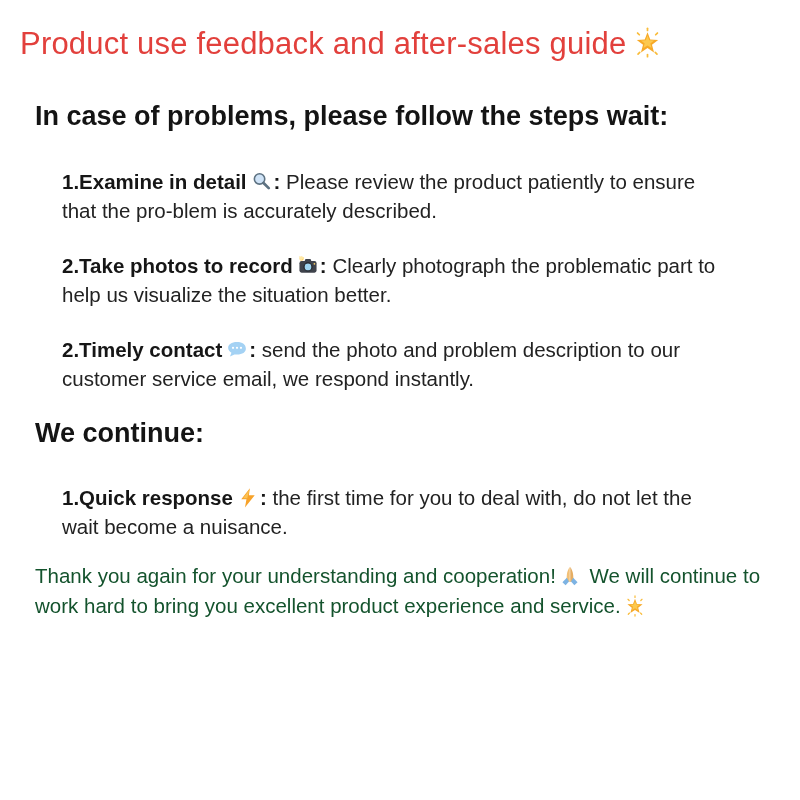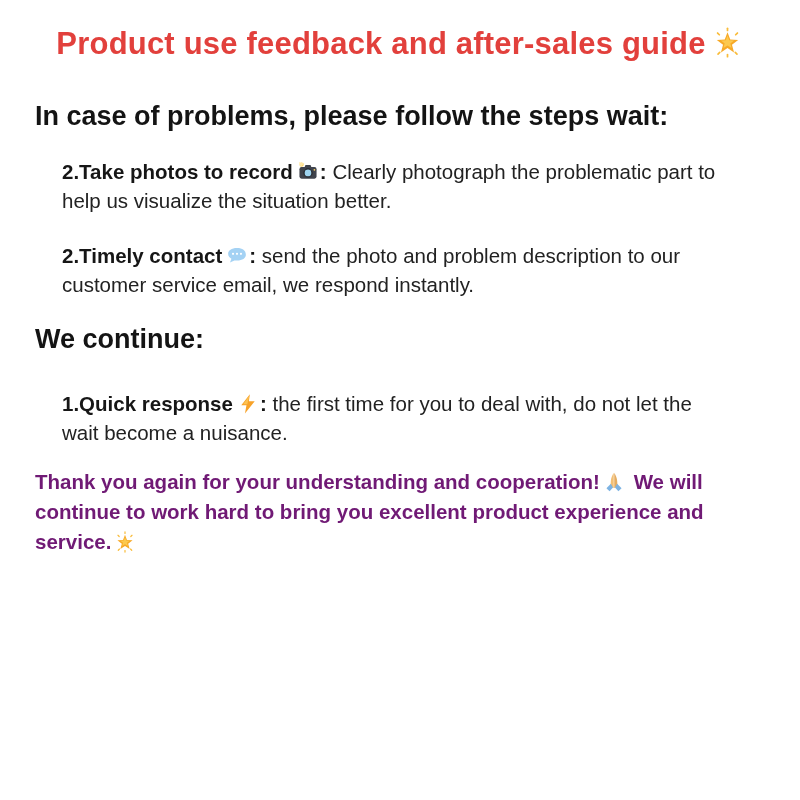--- a/index.html
+++ b/index.html
@@ -12,24 +12,24 @@
     height: 800px;
     overflow: hidden;
     font-family: "Liberation Sans", sans-serif;
     color: #1c1c1c;
     -webkit-font-smoothing: antialiased;
   }
   .page { position: relative; width: 800px; height: 800px; }
 
   h1.title {
     margin: 25px 20px 0 20px;
-    text-align: center;
+    text-align: left;
     font-size: 31px;
     line-height: 38px;
-    font-weight: bold;
+    font-weight: normal;
     color: #e2403c;
     white-space: nowrap;
     letter-spacing: 0.2px;
   }
 
   h2.section-heading {
     margin: 0;
     margin-left: 35px;
     font-size: 27px;
     line-height: 30px;
@@ -58,22 +58,22 @@
     margin: 0 1px 0 4px;
   }
   .icon svg { width: 22px; height: 22px; display: block; }
   h1.title .icon { vertical-align: -4px; margin-left: 6px; }
   h1.title .icon svg { width: 31px; height: 31px; }
 
   p.closing {
     margin: 20px 38px 0 35px;
     font-size: 20.5px;
     line-height: 30px;
-    font-weight: bold;
-    color: #701a75;
+    font-weight: normal;
+    color: #14532d;
   }
   p.closing .icon { margin: 0 3px; }
 </style>
 </head>
 <body>
 
 <div class="page">
 
   <h1 class="title"><span>Product use feedback and after-sales guide</span><span class="icon"><svg viewBox="0 0 36 36" aria-hidden="true">
           <g stroke="#f9bc3a" stroke-width="2" stroke-linecap="round">
@@ -84,20 +84,25 @@
             <line x1="29" y1="31.5" x2="27" y2="29.5"></line>
             <line x1="18" y1="34.5" x2="18" y2="32"></line>
           </g>
           <polygon points="18,6 21.2,14.6 30.4,15 23.2,20.7 25.6,29.5 18,24.5 10.4,29.5 12.8,20.7 5.6,15 14.8,14.6" fill="#f7a928"></polygon>
           <polygon points="18,10 20,15.5 25.6,15.8 21.3,19.2 22.7,24.5 18,21.5 13.3,24.5 14.7,19.2 10.4,15.8 16,15.5" fill="#fcc94f"></polygon>
         </svg></span></h1>
 
   <h2 class="section-heading heading-steps">In case of problems, please follow the steps wait:</h2>
 
   <div class="items">
+    <p class="item first"><span class="b">1.Examine in detail</span><span class="icon"><svg viewBox="0 0 36 36" aria-hidden="true">
+            <circle cx="14" cy="13" r="8.5" fill="#cfe3f7" stroke="#5d7282" stroke-width="2.6"></circle>
+            <path d="M20.5 19.5 L29 28" stroke="#5d7282" stroke-width="4.5" stroke-linecap="round"></path>
+          </svg></span><span class="b">:</span>
+      <span>Please review the product patiently to ensure that the pro-blem is accurately described.</span></p>
 
     <p class="item"><span class="b">2.Take photos to record</span><span class="icon"><svg viewBox="0 0 36 36" aria-hidden="true">
             <circle cx="7.5" cy="6" r="3.5" fill="#ffd469"></circle>
             <polygon points="3,2 12,3.5 6,9.5" fill="#ffe9a8"></polygon>
             <rect x="13" y="6.5" width="10" height="6" rx="2" fill="#3f434c"></rect>
             <rect x="4" y="10" width="28" height="19" rx="3.5" fill="#3f434c"></rect>
             <circle cx="18" cy="19.5" r="6.5" fill="#9ed4f0" stroke="#23262c" stroke-width="2"></circle>
             <circle cx="28.5" cy="14.5" r="1.4" fill="#ffd469"></circle>
           </svg></span><span class="b">:</span>
       <span>Clearly photograph the problematic part to help us visualize the situation better.</span></p>

